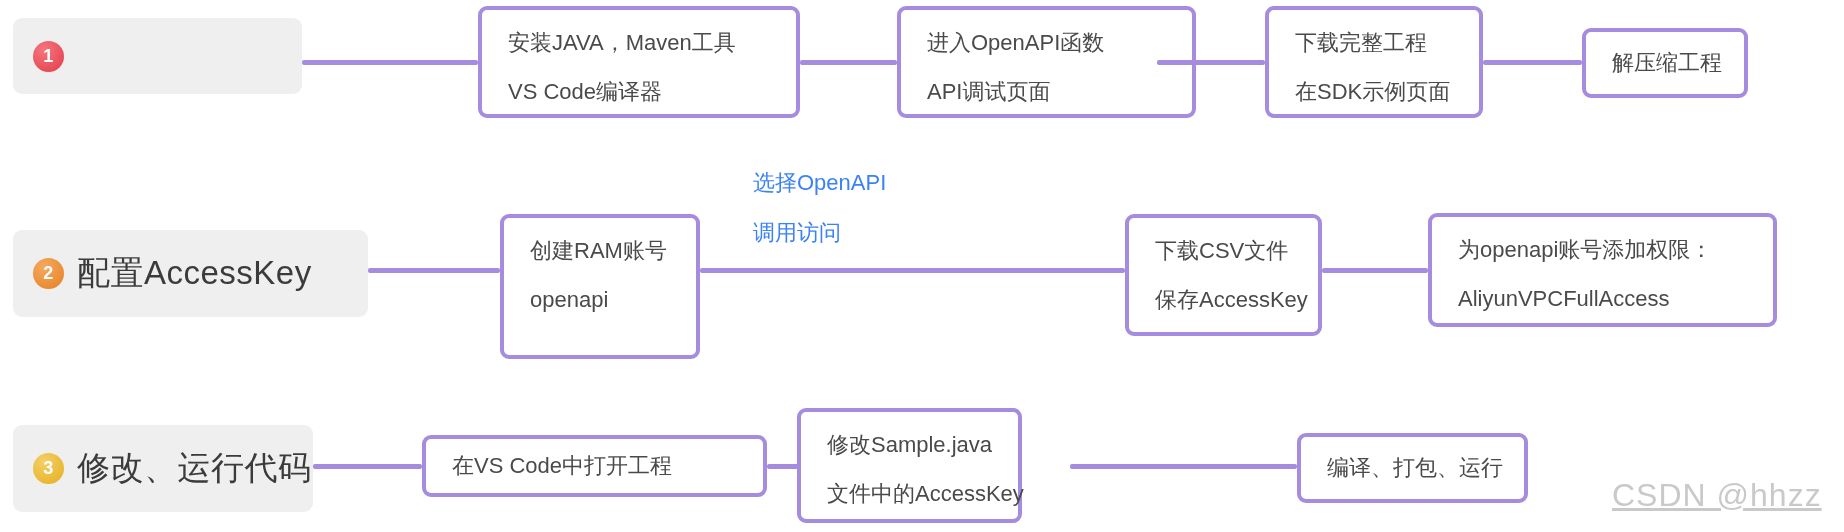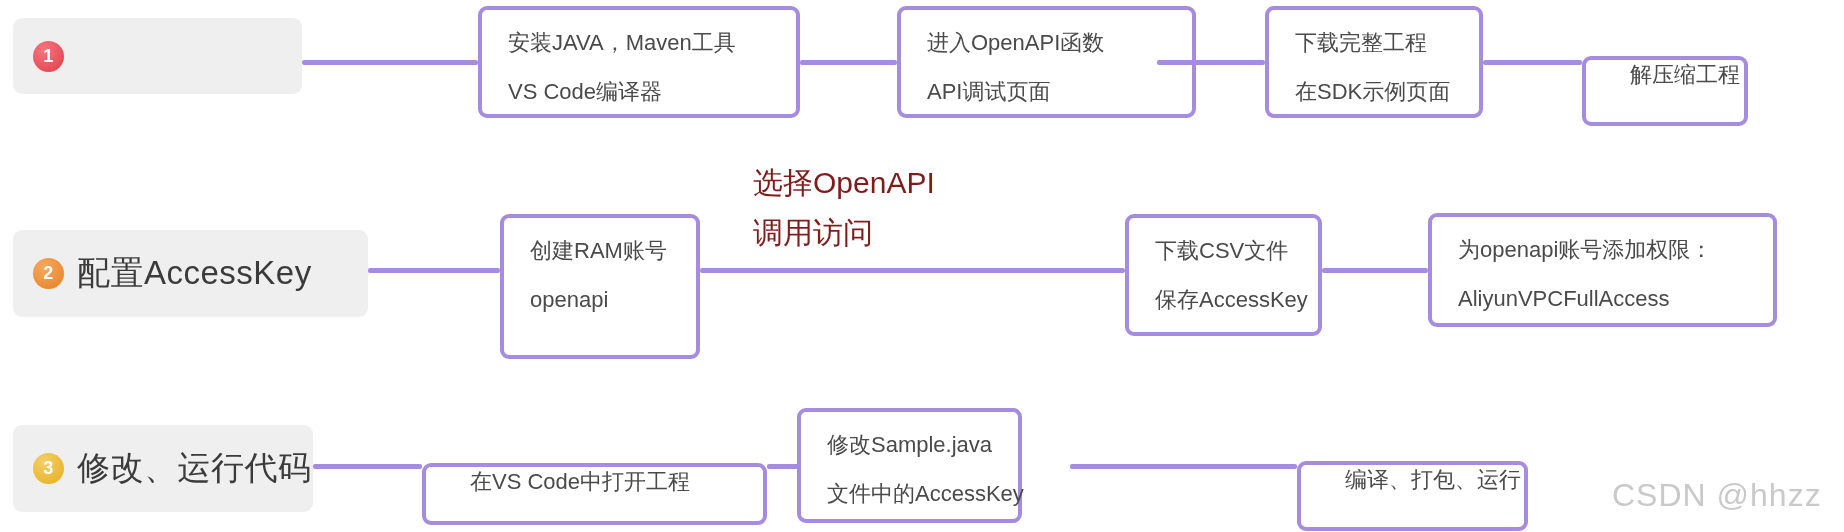--- a/index.html
+++ b/index.html
@@ -52,38 +52,37 @@
     border-radius: 9px;
     box-sizing: border-box;
     color: #4a4a4a;
     font-size: 22px;
     white-space: nowrap;
   }
   .node.two-line { padding: 8px 0 16px 26px; }
   .node.two-line .line { line-height: 49px; }
   .node.one-line {
     display: flex;
-    align-items: flex-start;
-    padding-left: 44px;
-    margin-top: 28px;
+    align-items: center;
+    padding-left: 26px;
   }
 
   
   .conn {
     position: absolute;
     height: 5px;
     background: #a58cde;
     border-radius: 2px;
   }
 
   
   .edge-label {
     position: absolute;
-    color: #7f1d1d;
-    font-size: 30px;
+    color: #3b82f6;
+    font-size: 22px;
     line-height: 50px;
     white-space: nowrap;
   }
 
   .watermark {
     position: absolute;
     color: #c9c9c9;
     font-size: 32px;
     letter-spacing: 1px;
     white-space: nowrap;
@@ -179,15 +178,15 @@
     <div class="line">修改Sample.java</div>
     <div class="line">文件中的AccessKey</div>
   </div>
 
   <div class="conn" style="left:1070px; top:464px; width:227px;"></div>
 
   <div class="node one-line" style="left:1297px; top:433px; width:231px; height:70px;">
     <div class="line">编译、打包、运行</div>
   </div>
 
-  <div class="watermark" style="left:1612px; top:477px;">CSDN @hhzz</div>
+  <div class="watermark" style="left:1612px; top:477px;text-decoration:underline;">CSDN @hhzz</div>
 
 </div>
 
 </body></html>

